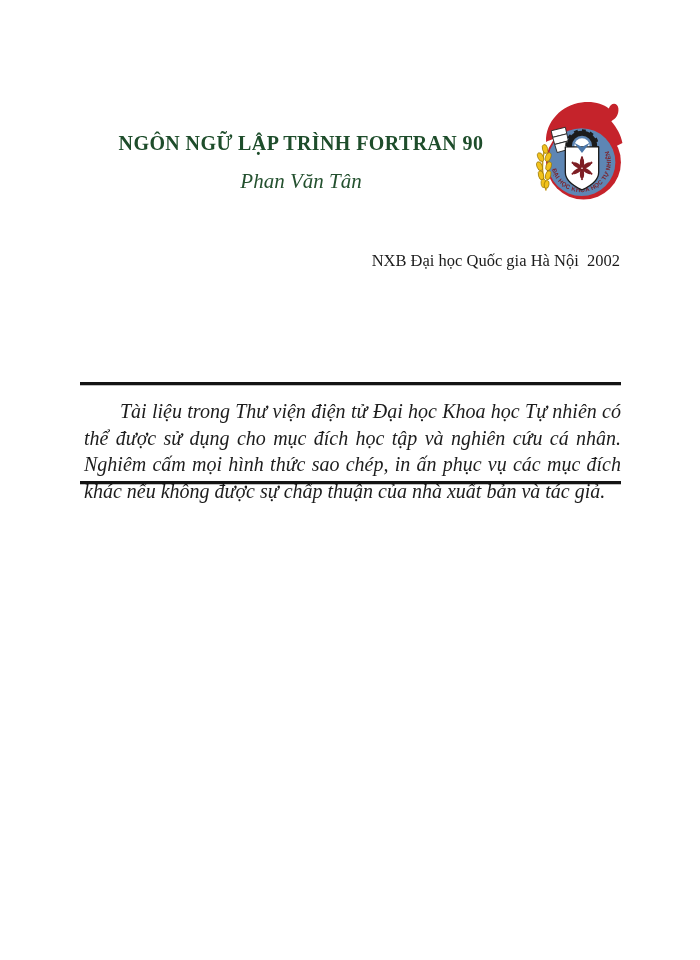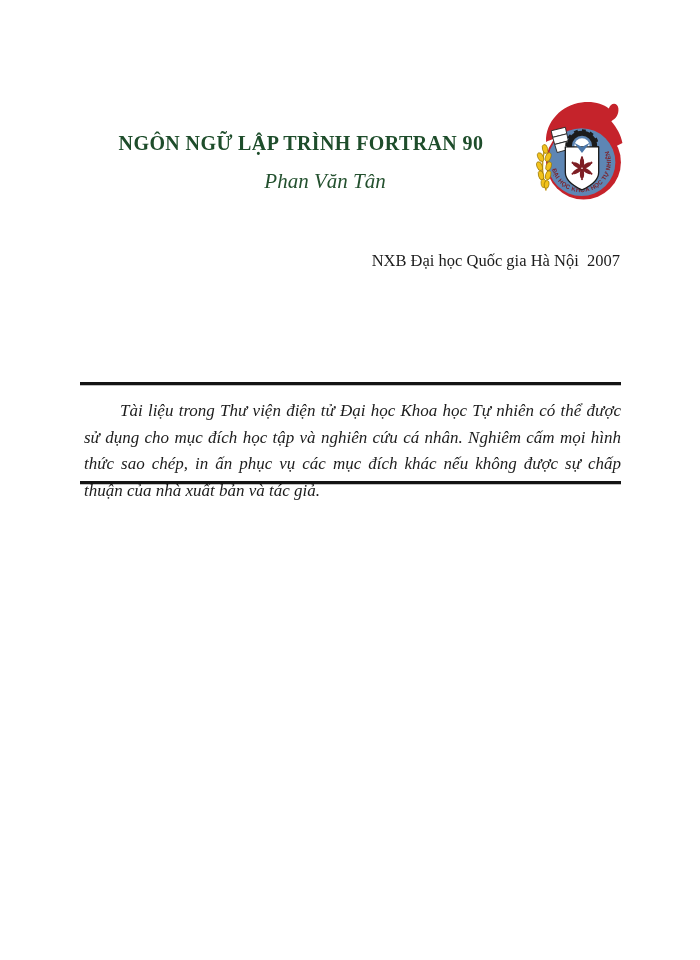--- a/index.html
+++ b/index.html
@@ -17,21 +17,20 @@
     text-align:center;
     font-size:20px;font-weight:bold;
     letter-spacing:0.4px;
     color:#1e4d2b;
   }
   .book-author{
     position:absolute;left:0;top:169px;width:602px;
     text-align:center;
     font-size:21px;font-style:italic;
     color:#24512f;
-    padding-left:24px;
   }
   .logo{
     position:absolute;left:536px;top:99px;width:92px;height:102px;
   }
   .logo svg{width:100%;height:100%;display:block;}
   .publisher-line{
     position:absolute;left:84px;top:251px;width:536px;
     text-align:right;
     font-size:16.5px;
     white-space:pre;
@@ -45,21 +44,21 @@
   .rule{
     position:absolute;left:80px;width:541px;height:3px;
     background:#141414;border:0;margin:0;
     box-shadow:0 1px 0 rgba(0,0,0,0.25);
   }
   .rule-top{top:382px;}
   .rule-bottom{top:481px;}
   .disclaimer{
     position:absolute;left:84px;top:398px;width:537px;
     margin:0;
-    font-size:17px;font-style:italic;line-height:26.5px;
+    font-size:20px;font-style:italic;line-height:26.5px;
     text-align:justify;text-indent:36px;
   }
 </style>
 </head>
 <body>
 
 <div class="page">
 
   <h1 class="book-title">NGÔN NGỮ LẬP TRÌNH FORTRAN 90</h1>
 
@@ -125,21 +124,21 @@
         <circle cx="45.5" cy="57.3" r="1.1" transform="rotate(120 45.5 68)"></circle>
         <circle cx="45.5" cy="57.3" r="1.1" transform="rotate(180 45.5 68)"></circle>
         <circle cx="45.5" cy="57.3" r="1.1" transform="rotate(240 45.5 68)"></circle>
         <circle cx="45.5" cy="57.3" r="1.1" transform="rotate(300 45.5 68)"></circle>
         <circle cx="45.5" cy="68" r="2.2"></circle>
         <circle cx="45.5" cy="68" r="0.8" fill="#ffffff"></circle>
       </g>
     </svg>
   </div>
 
-  <div class="publisher-line">NXB Đại học Quốc gia Hà Nội  2007</div>
+  <div class="publisher-line">NXB Đại học Quốc gia Hà Nội  2002</div>
 
 
   <hr class="rule rule-top">
 
   <p class="disclaimer">Tài liệu trong Thư viện điện tử Đại học Khoa học Tự nhiên có thể  được sử dụng cho mục đích học tập và nghiên cứu cá nhân. Nghiêm cấm mọi hình thức sao chép, in ấn phục vụ các mục đích khác nếu không được sự chấp thuận của nhà xuất bản và tác giả.</p>
 
   <hr class="rule rule-bottom">
 
 </div>
 

